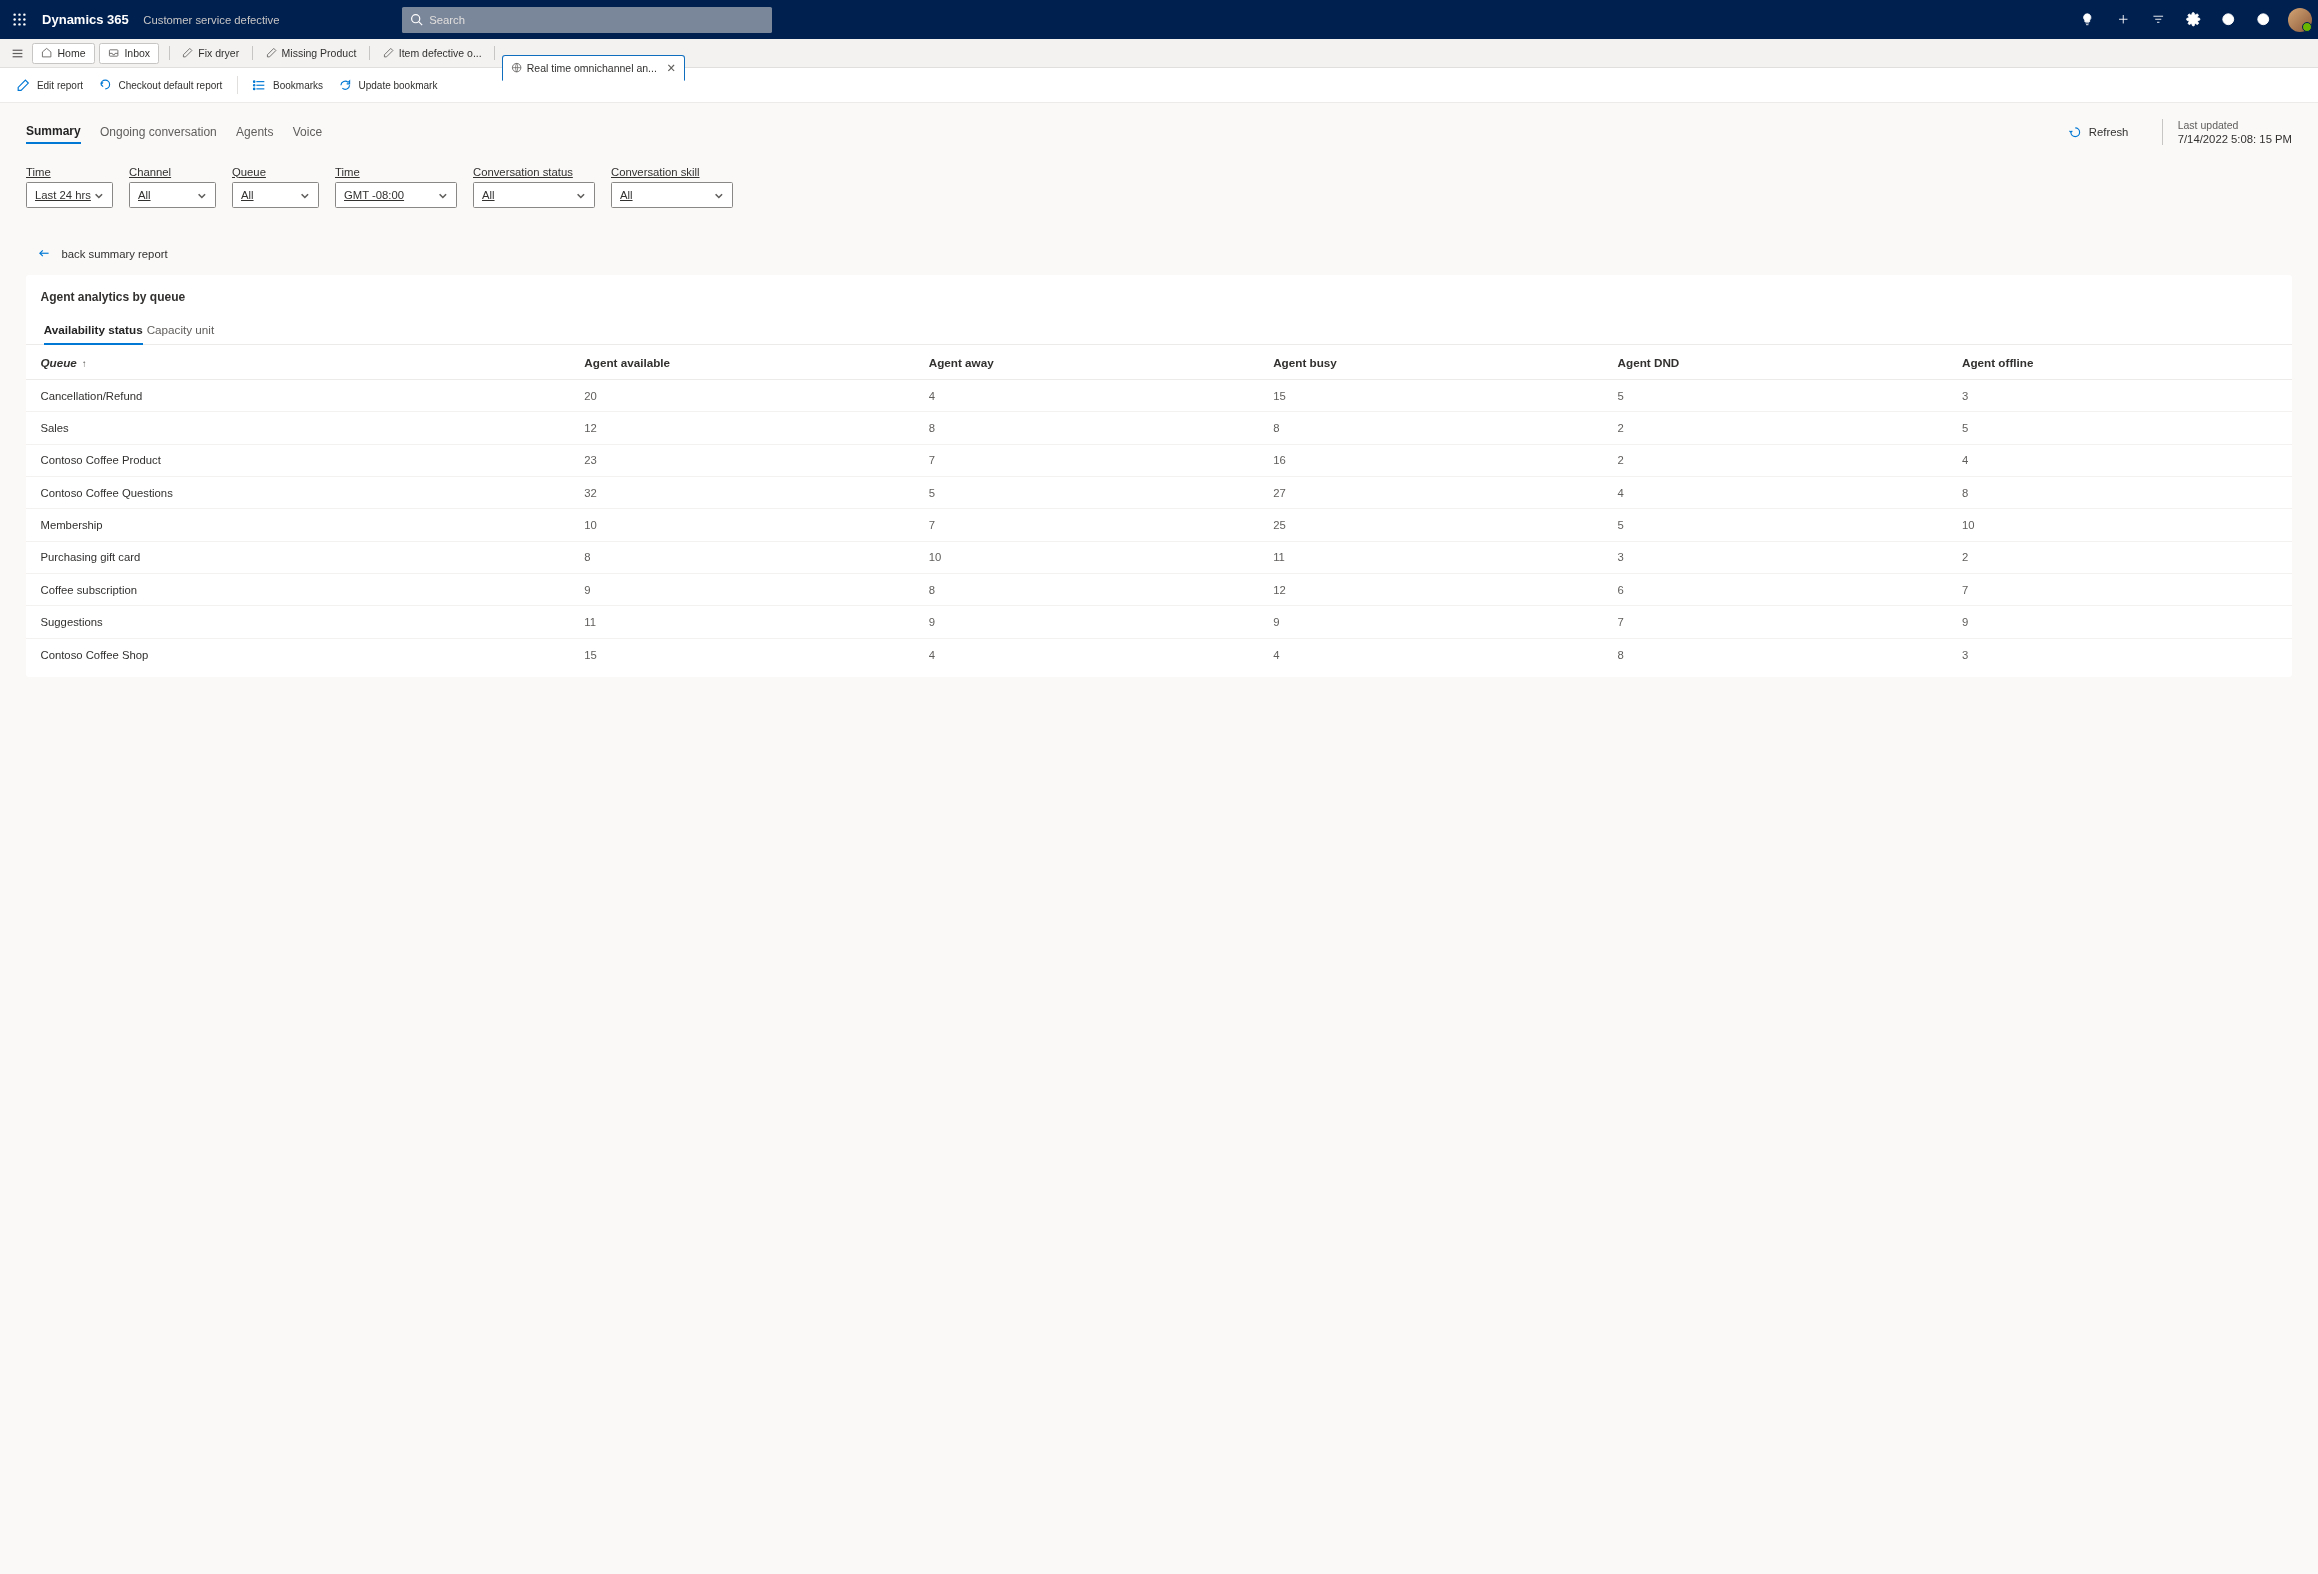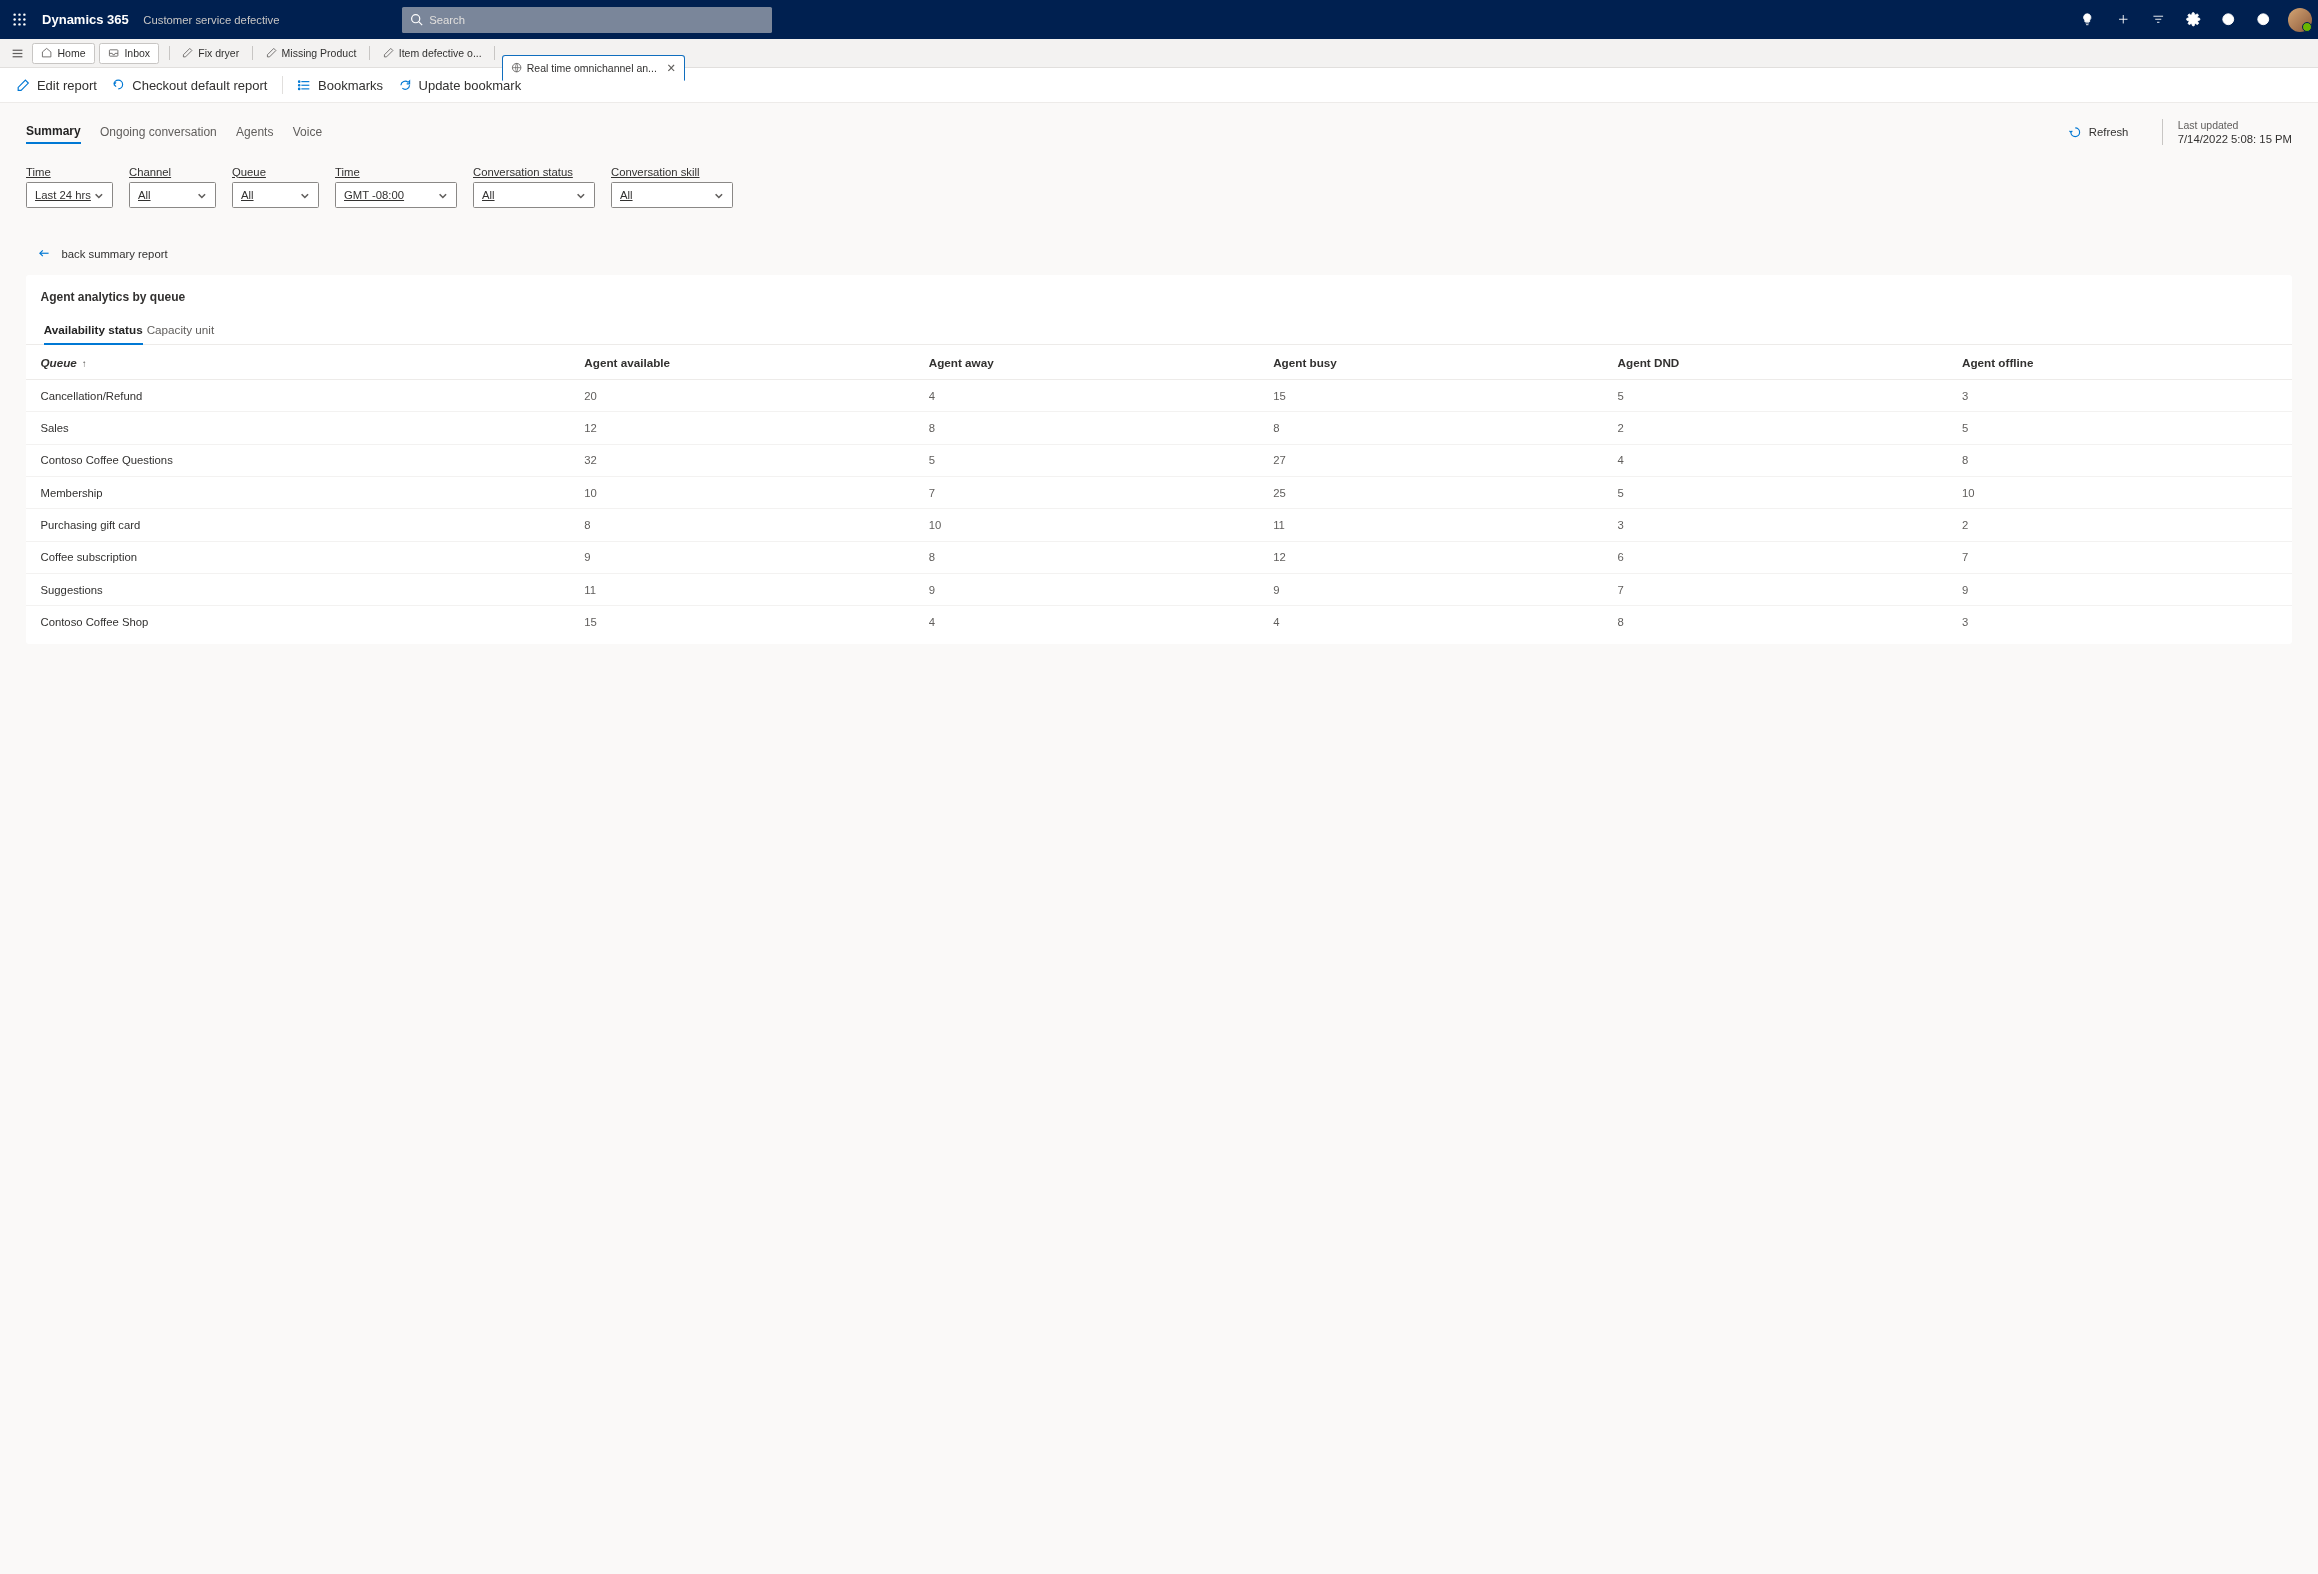--- a/index.html
+++ b/index.html
@@ -30,21 +30,21 @@
   .tab-chip svg{width:11.3px;height:11.3px;stroke:#605e5c;fill:none;}
   .divider-v { width:0.8px; height:14.5px; background:#c8c6c4; margin:0 4.8px;}
   .tab-plain { height:22.5px; display:flex; align-items:center; gap:4.8px; padding:0 6.4px; font-size:10.5px; color:#323130; cursor:pointer;}
   .tab-plain svg{width:11.3px;height:11.3px;stroke:#605e5c;fill:none;}
   .tab-active { height:26px; display:flex; align-items:center; gap:4.8px; padding:0 8px; background:#fff; border:0.8px solid #106ebe; border-bottom:1.6px solid #fff; border-radius:3.2px 3.2px 0 0; font-size:10.5px; cursor:pointer; position:relative; top:15px;}
   .tab-active svg{width:11.3px;height:11.3px;stroke:#605e5c;fill:none;}
   .tab-close{margin-left:4.8px;font-size:11.3px;color:#605e5c;}
 
   
   .cmdbar { background:#fff; height:35px; display:flex; align-items:center; padding:0 16px; gap:14.5px; border-bottom:0.8px solid #edebe9;}
-  .cmd { display:flex; align-items:center; gap:6.4px; font-size:13px; color:#323130; cursor:pointer;}
+  .cmd { display:flex; align-items:center; gap:6.4px; font-size:10px; color:#323130; cursor:pointer;}
   .cmd svg { width:14.5px;height:14.5px; stroke:#0078d4; fill:none; stroke-width:1.6;}
   .cmd-sep { width:0.8px; height:17.7px; background:#e1dfdd;}
 
   
   .page { padding: 16px 26px;}
   .tabs-row { display:flex; align-items:center; gap:19.3px; border-bottom:0; margin-bottom:21px;}
   .page-tab { font-size:12px; color:#605e5c; padding:4.8px 0; cursor:pointer;}
   .page-tab.active { color:#242424; font-weight:600; border-bottom:2.4px solid #0078d4; padding-bottom:4px;}
   .tabs-spacer{flex:1;}
   .refresh { display:flex; align-items:center; gap:6.4px; font-size:11.3px; color:#323130; cursor:pointer; padding-right:14.5px;}
@@ -349,20 +349,28 @@
           </tr>
           <tr>
             <td class="queue-cell">Sales</td>
             <td class="num">12</td>
             <td class="num">8</td>
             <td class="num">8</td>
             <td class="num">2</td>
             <td class="num">5</td>
           </tr>
           <tr>
+            <td class="queue-cell">Contoso Coffee Product</td>
+            <td class="num">23</td>
+            <td class="num">7</td>
+            <td class="num">16</td>
+            <td class="num">2</td>
+            <td class="num">4</td>
+          </tr>
+          <tr>
             <td class="queue-cell">Contoso Coffee Questions</td>
             <td class="num">32</td>
             <td class="num">5</td>
             <td class="num">27</td>
             <td class="num">4</td>
             <td class="num">8</td>
           </tr>
           <tr>
             <td class="queue-cell">Membership</td>
             <td class="num">10</td>

